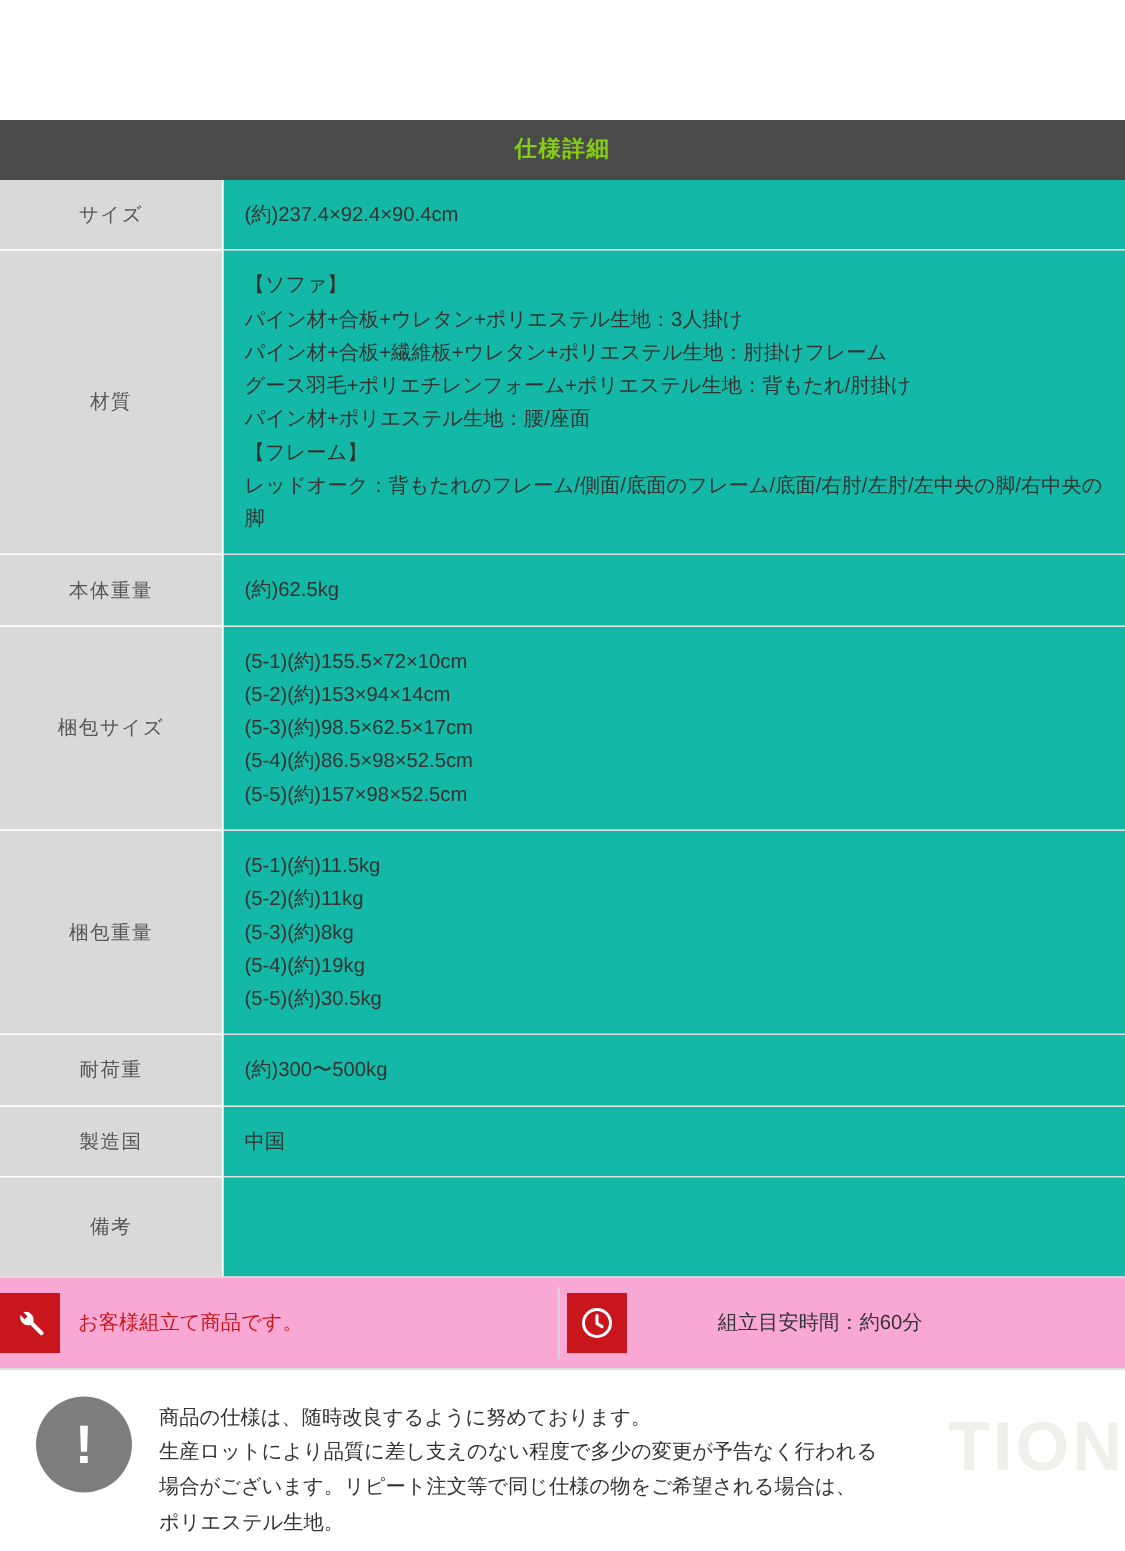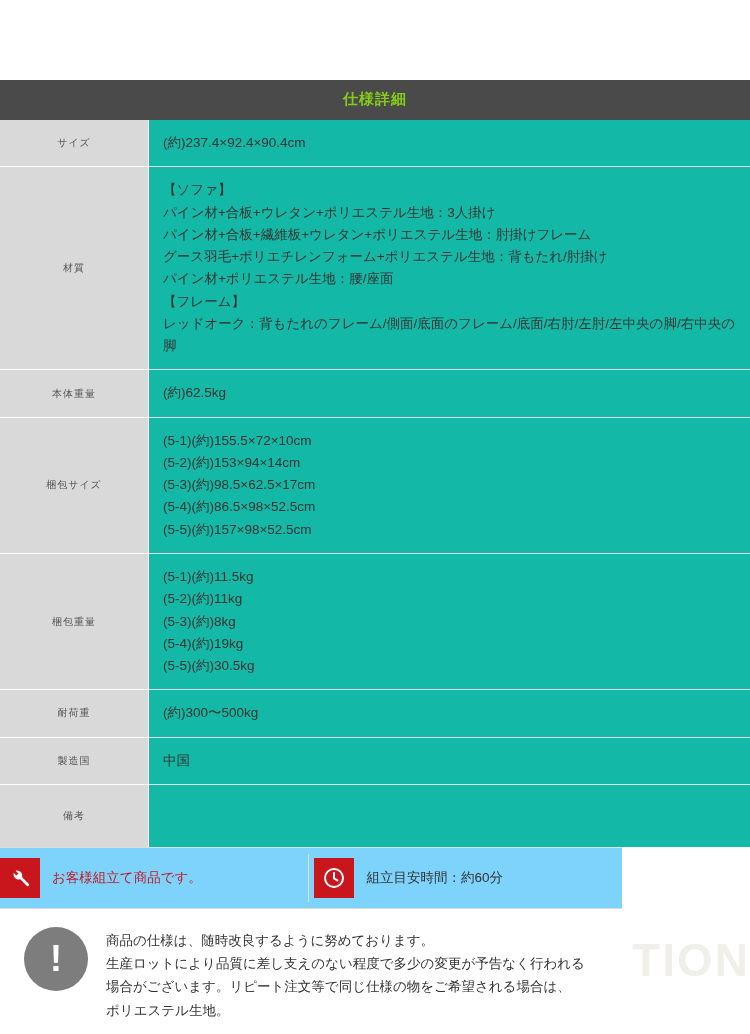--- a/index.html
+++ b/index.html
@@ -36,21 +36,21 @@
   table.spec {
     width: 750px;
     border-collapse: collapse;
     table-layout: fixed;
   }
   table.spec th {
     width: 140px;
     background: #d9d9d9;
     color: #555555;
     font-weight: normal;
-    font-size: 10px;
+    font-size: 13px;
     text-align: center;
     vertical-align: middle;
     border-bottom: 1px solid #ffffff;
     border-right: 1px solid #ffffff;
     padding: 12px 4px;
     letter-spacing: 1px;
   }
   table.spec td {
     background: #14b8a6;
     font-size: 13.5px;
@@ -61,24 +61,24 @@
     border-bottom: 1px solid #e0e0e0;
   }
   table.spec tr:last-child th { border-bottom: none; }
   table.spec tr:last-child td { border-bottom: none; }
   .cell-line { display: block; white-space: pre-wrap; }
   .td-empty { min-height: 22px; }
 
   
   .notice-bar {
     display: flex;
-    width: 622px;
+    width: 750px;
     border-top: 1px solid #dddddd;
     border-bottom: 1px solid #dddddd;
-    background: #7dd3fc;
+    background: #f9a8d4;
   }
   .notice-half {
     display: flex;
     align-items: center;
     flex: 1 1 50%;
     padding: 10px 0;
   }
   .notice-icon {
     width: 40px;
     height: 40px;
@@ -222,21 +222,21 @@
   <div class="notice-bar">
     <div class="notice-half">
       <div class="notice-icon">
         <svg width="22" height="22" viewBox="0 0 24 24" aria-hidden="true">
           <path d="M21.7 18.6l-7.3-7.3a5.8 5.8 0 0 0-7.2-7.2l3 3-2.1 2.1-3-3a5.8 5.8 0 0 0 7.2 7.2l7.3 7.3a1.6 1.6 0 0 0 2.2-2.1z" fill="#ffffff"></path>
         </svg>
       </div>
       <div class="notice-text">お客様組立て商品です。</div>
     </div>
     <div class="divider-v"></div>
-    <div class="notice-half" style="padding-left:6px;">
+    <div class="notice-half" style="padding-left:6px;gap:48px;">
       <div class="notice-icon">
         <svg width="24" height="24" viewBox="0 0 24 24" aria-hidden="true">
           <circle cx="12" cy="12" r="9" fill="none" stroke="#ffffff" stroke-width="2"></circle>
           <path d="M12 7v5.4l3.4 2" fill="none" stroke="#ffffff" stroke-width="2" stroke-linecap="round"></path>
         </svg>
       </div>
       <div class="notice-text dark">組立目安時間：約60分</div>
     </div>
   </div>
 

